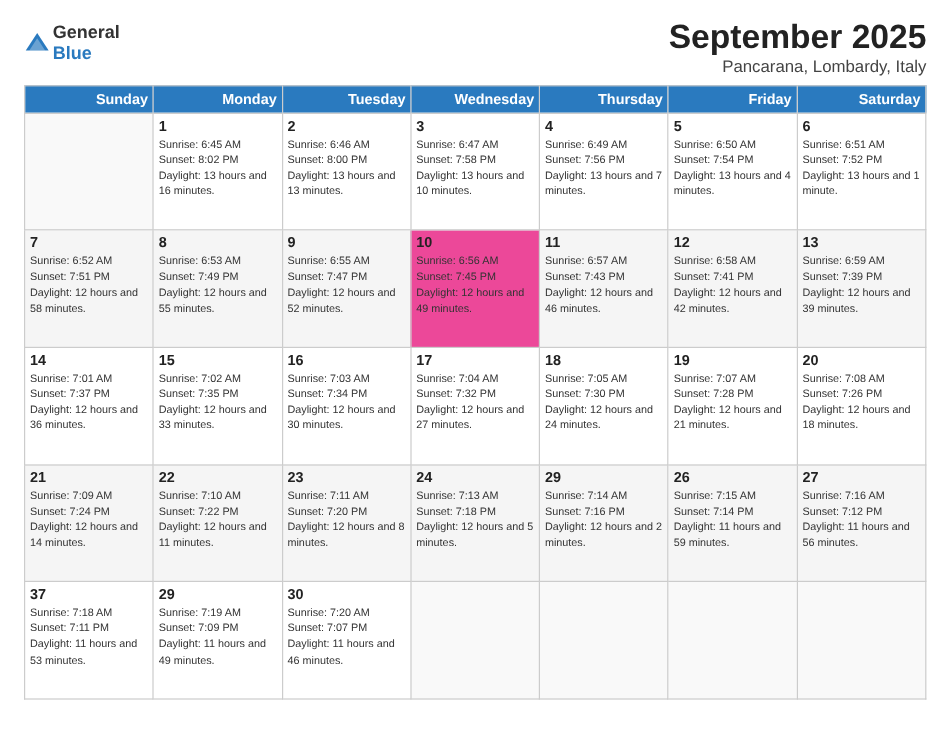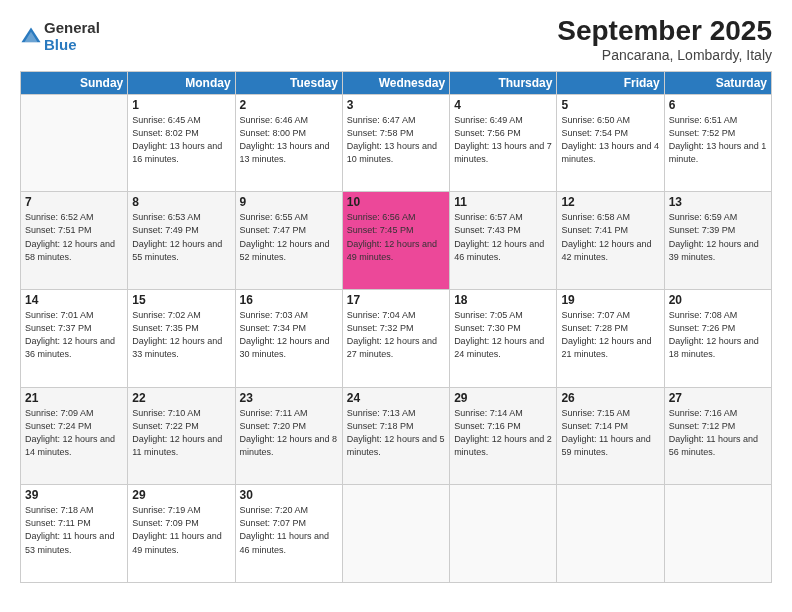--- a/index.html
+++ b/index.html
@@ -247,21 +247,21 @@
             <span class="day-num">26</span>
             <div class="day-info">Sunrise: 7:15 AM<br>Sunset: 7:14 PM<br>Daylight: 11 hours and 59 minutes.</div>
           </td>
           <td style="background: rgb(245, 245, 245);">
             <span class="day-num">27</span>
             <div class="day-info">Sunrise: 7:16 AM<br>Sunset: 7:12 PM<br>Daylight: 11 hours and 56 minutes.</div>
           </td>
         </tr>
         <tr>
           <td style="background: rgb(255, 255, 255);">
-            <span class="day-num">39</span>
+            <span class="day-num">37</span>
             <div class="day-info">Sunrise: 7:18 AM<br>Sunset: 7:11 PM<br>Daylight: 11 hours and 53 minutes.</div>
           </td>
           <td style="background: rgb(255, 255, 255);">
             <span class="day-num">29</span>
             <div class="day-info">Sunrise: 7:19 AM<br>Sunset: 7:09 PM<br>Daylight: 11 hours and 49 minutes.</div>
           </td>
           <td style="background: rgb(255, 255, 255); margin-left: 32px;">
             <span class="day-num">30</span>
             <div class="day-info">Sunrise: 7:20 AM<br>Sunset: 7:07 PM<br>Daylight: 11 hours and 46 minutes.</div>
           </td>

